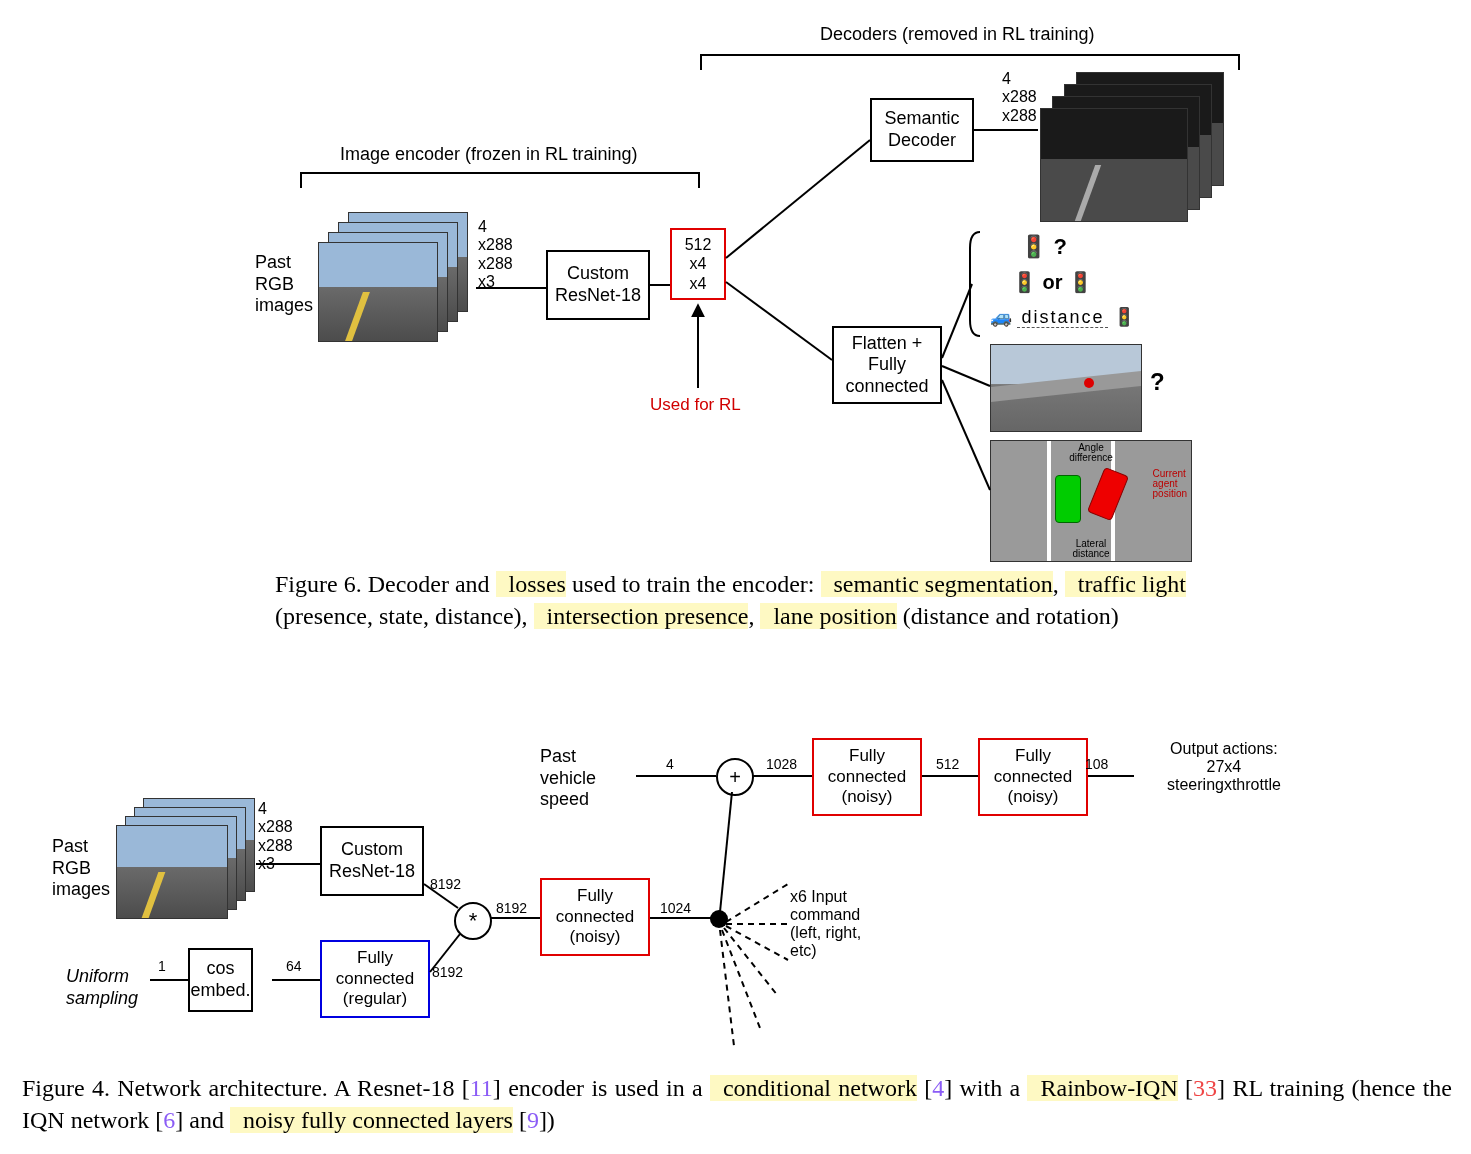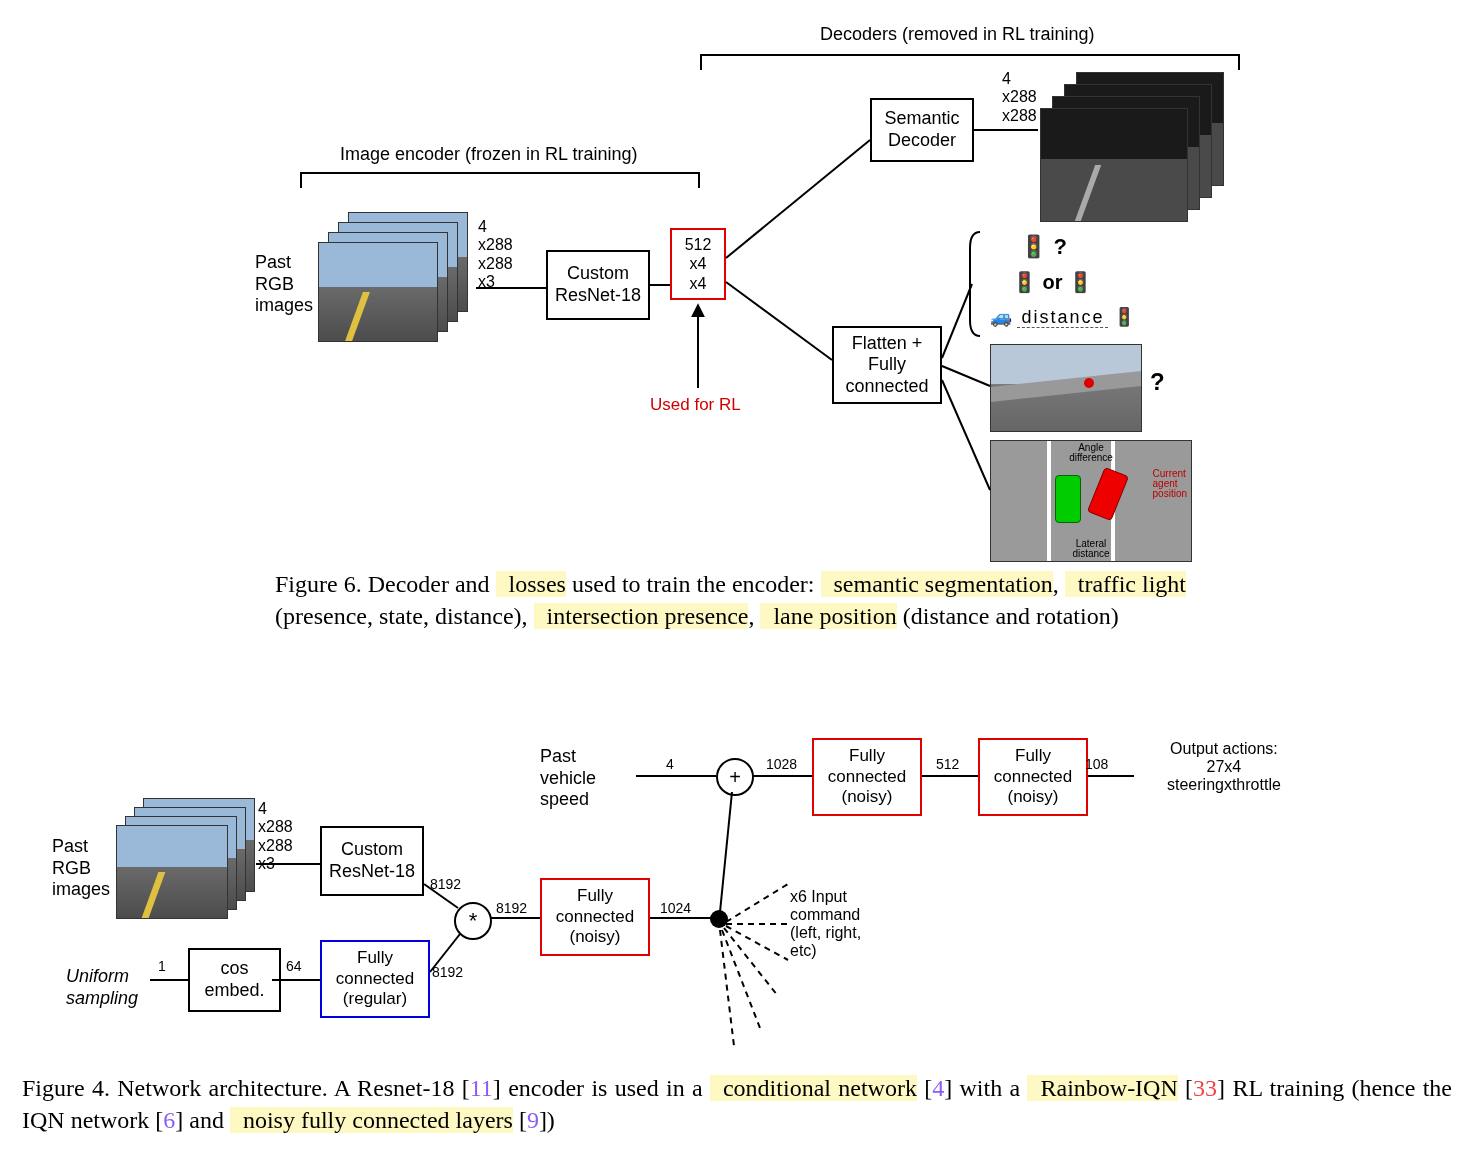--- a/index.html
+++ b/index.html
@@ -254,21 +254,21 @@
 x288
 x288
 x3</div>
 
   <div class="box abs" style="left:320px; top:826px; width:104px; height:70px; white-space:pre;">Custom
 ResNet-18</div>
 
   <div class="abs label" style="left:66px; top:966px; white-space:pre;font-style:italic;">Uniform
 sampling</div>
 
-  <div class="box abs" style="left:188px; top:948px; width:93px; height:64px; white-space:pre;">cos
+  <div class="box abs" style="left:188px; top:948px; width:65px; height:64px; white-space:pre;">cos
 embed.</div>
 
   <div class="box blue abs" style="left:320px; top:940px; width:110px; height:78px; white-space:pre; font-size:17px;">Fully
 connected
 (regular)</div>
 
   <div class="abs" style="left:454px; top:902px; width:34px; height:34px; border:2px solid #000; border-radius:50%; display:flex; align-items:center; justify-content:center; font-size:22px;">*</div>
 
   <div class="box red abs" style="left:540px; top:878px; width:110px; height:78px; white-space:pre; font-size:17px;">Fully
 connected

